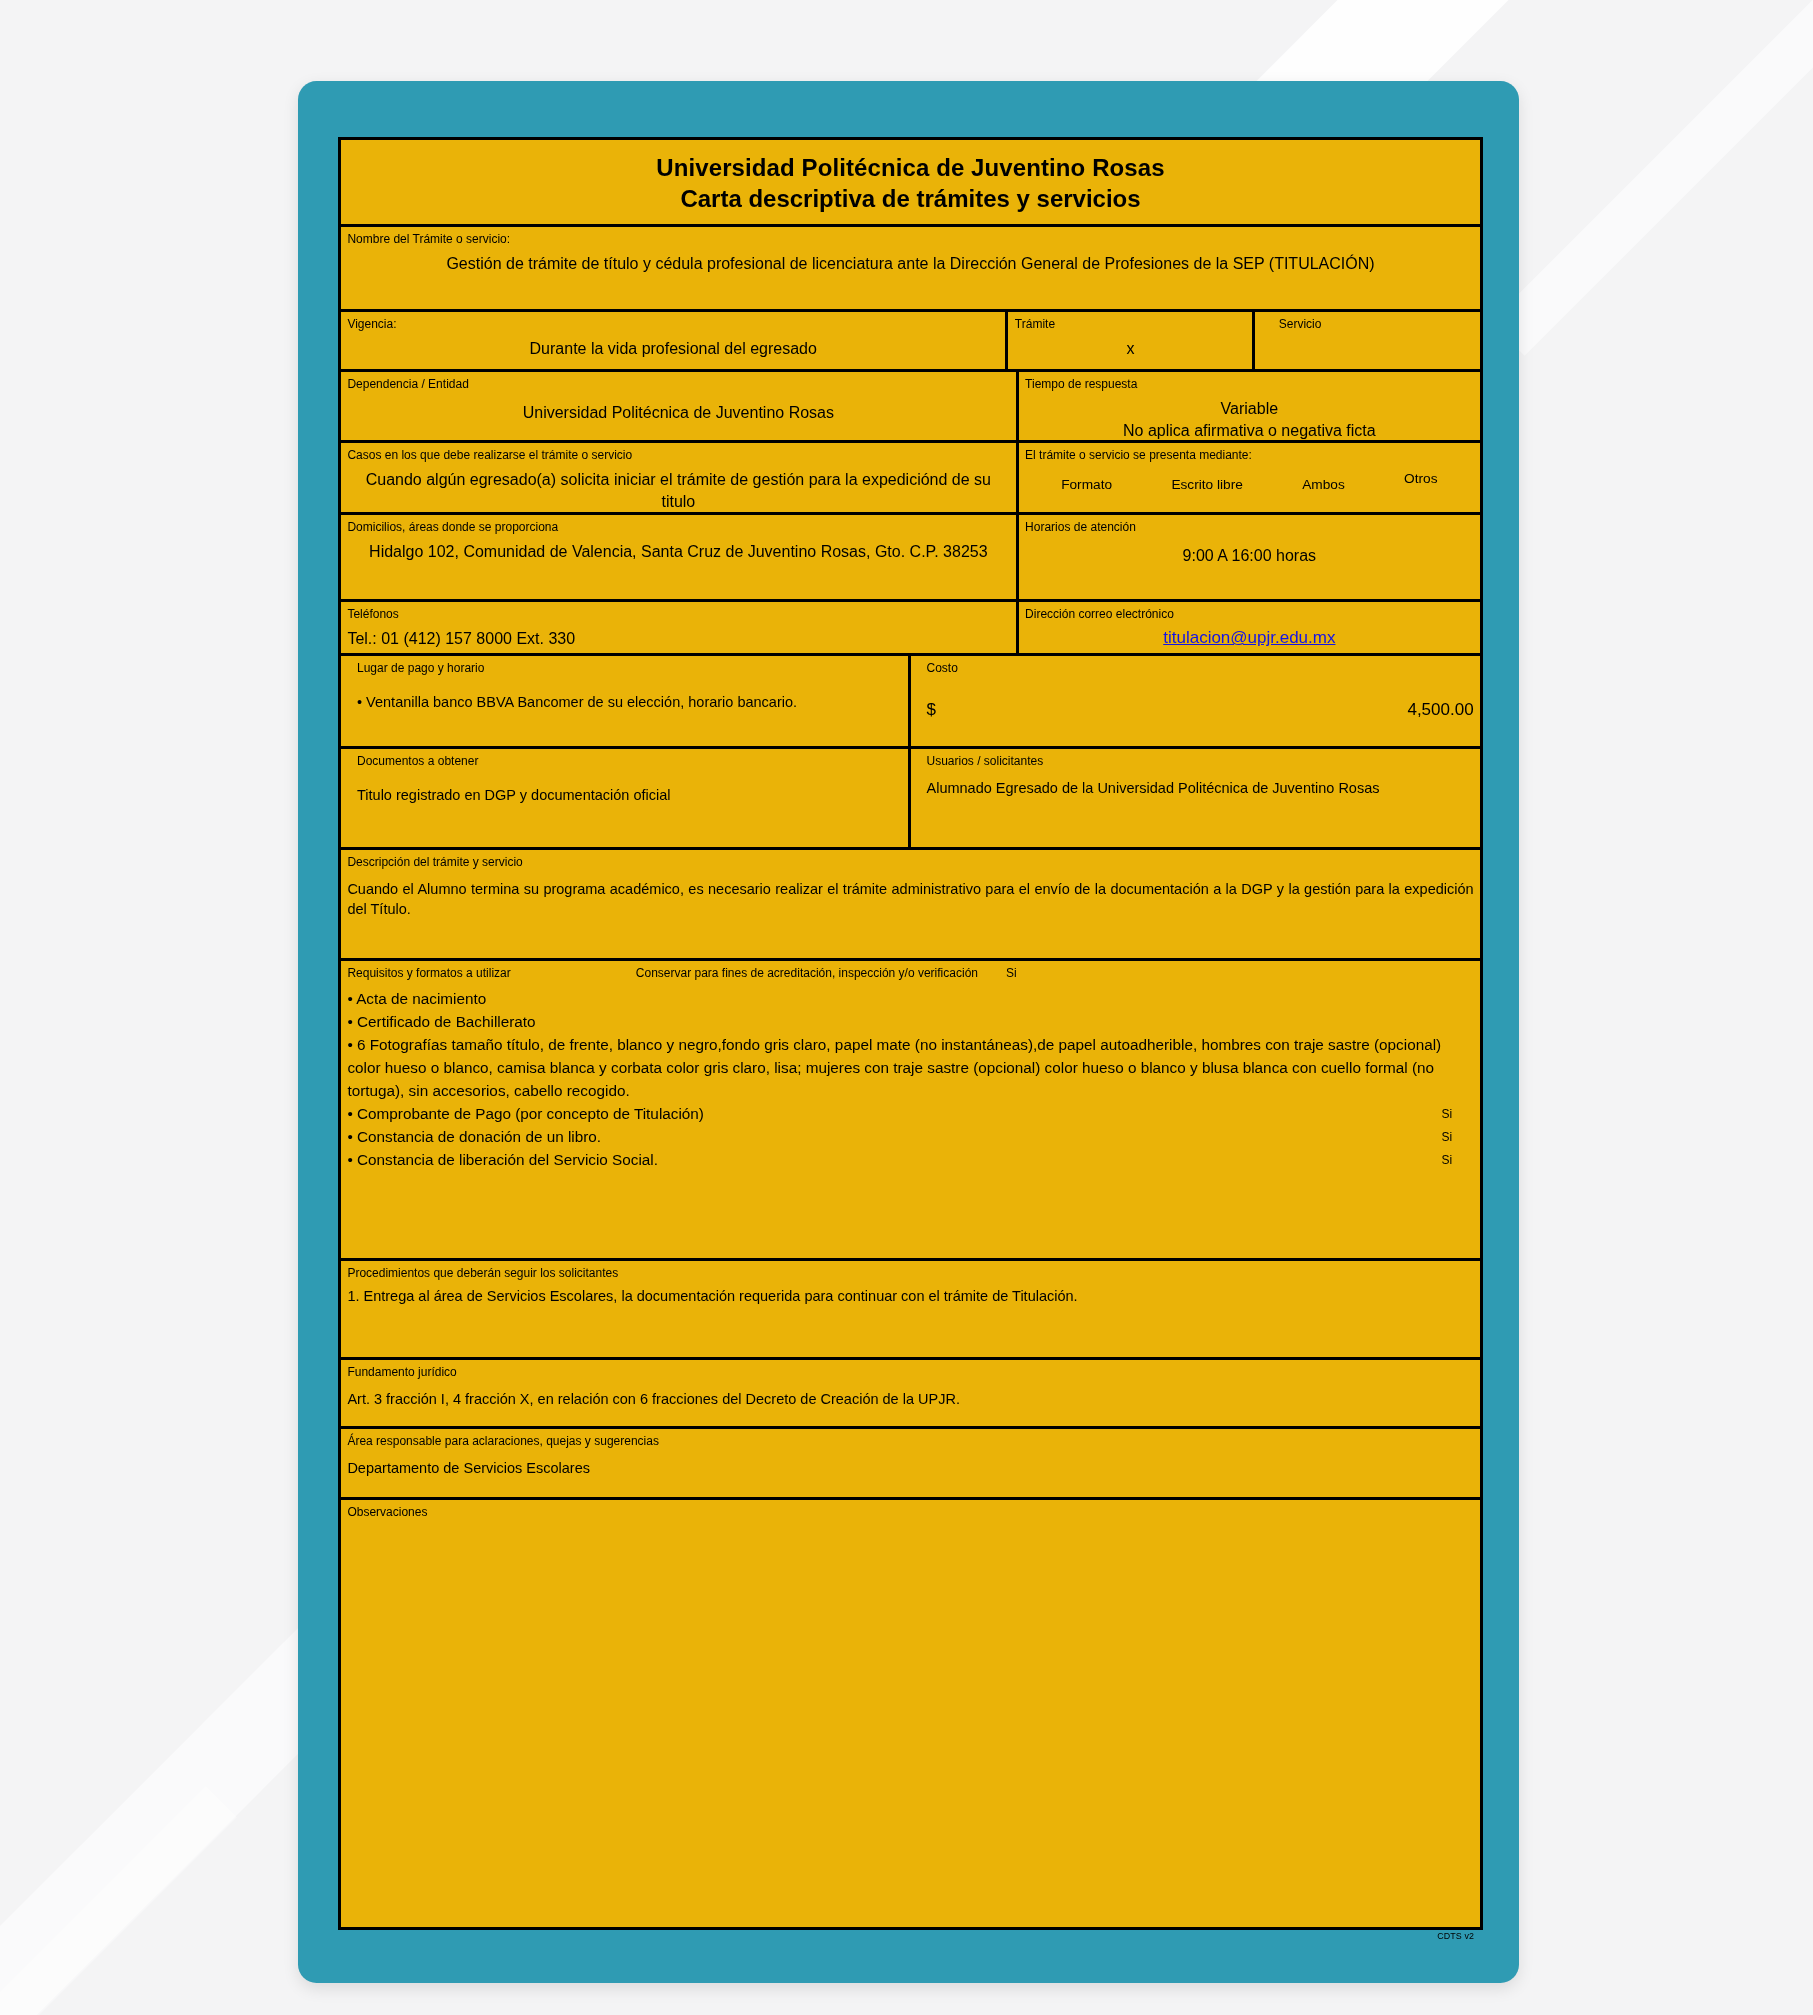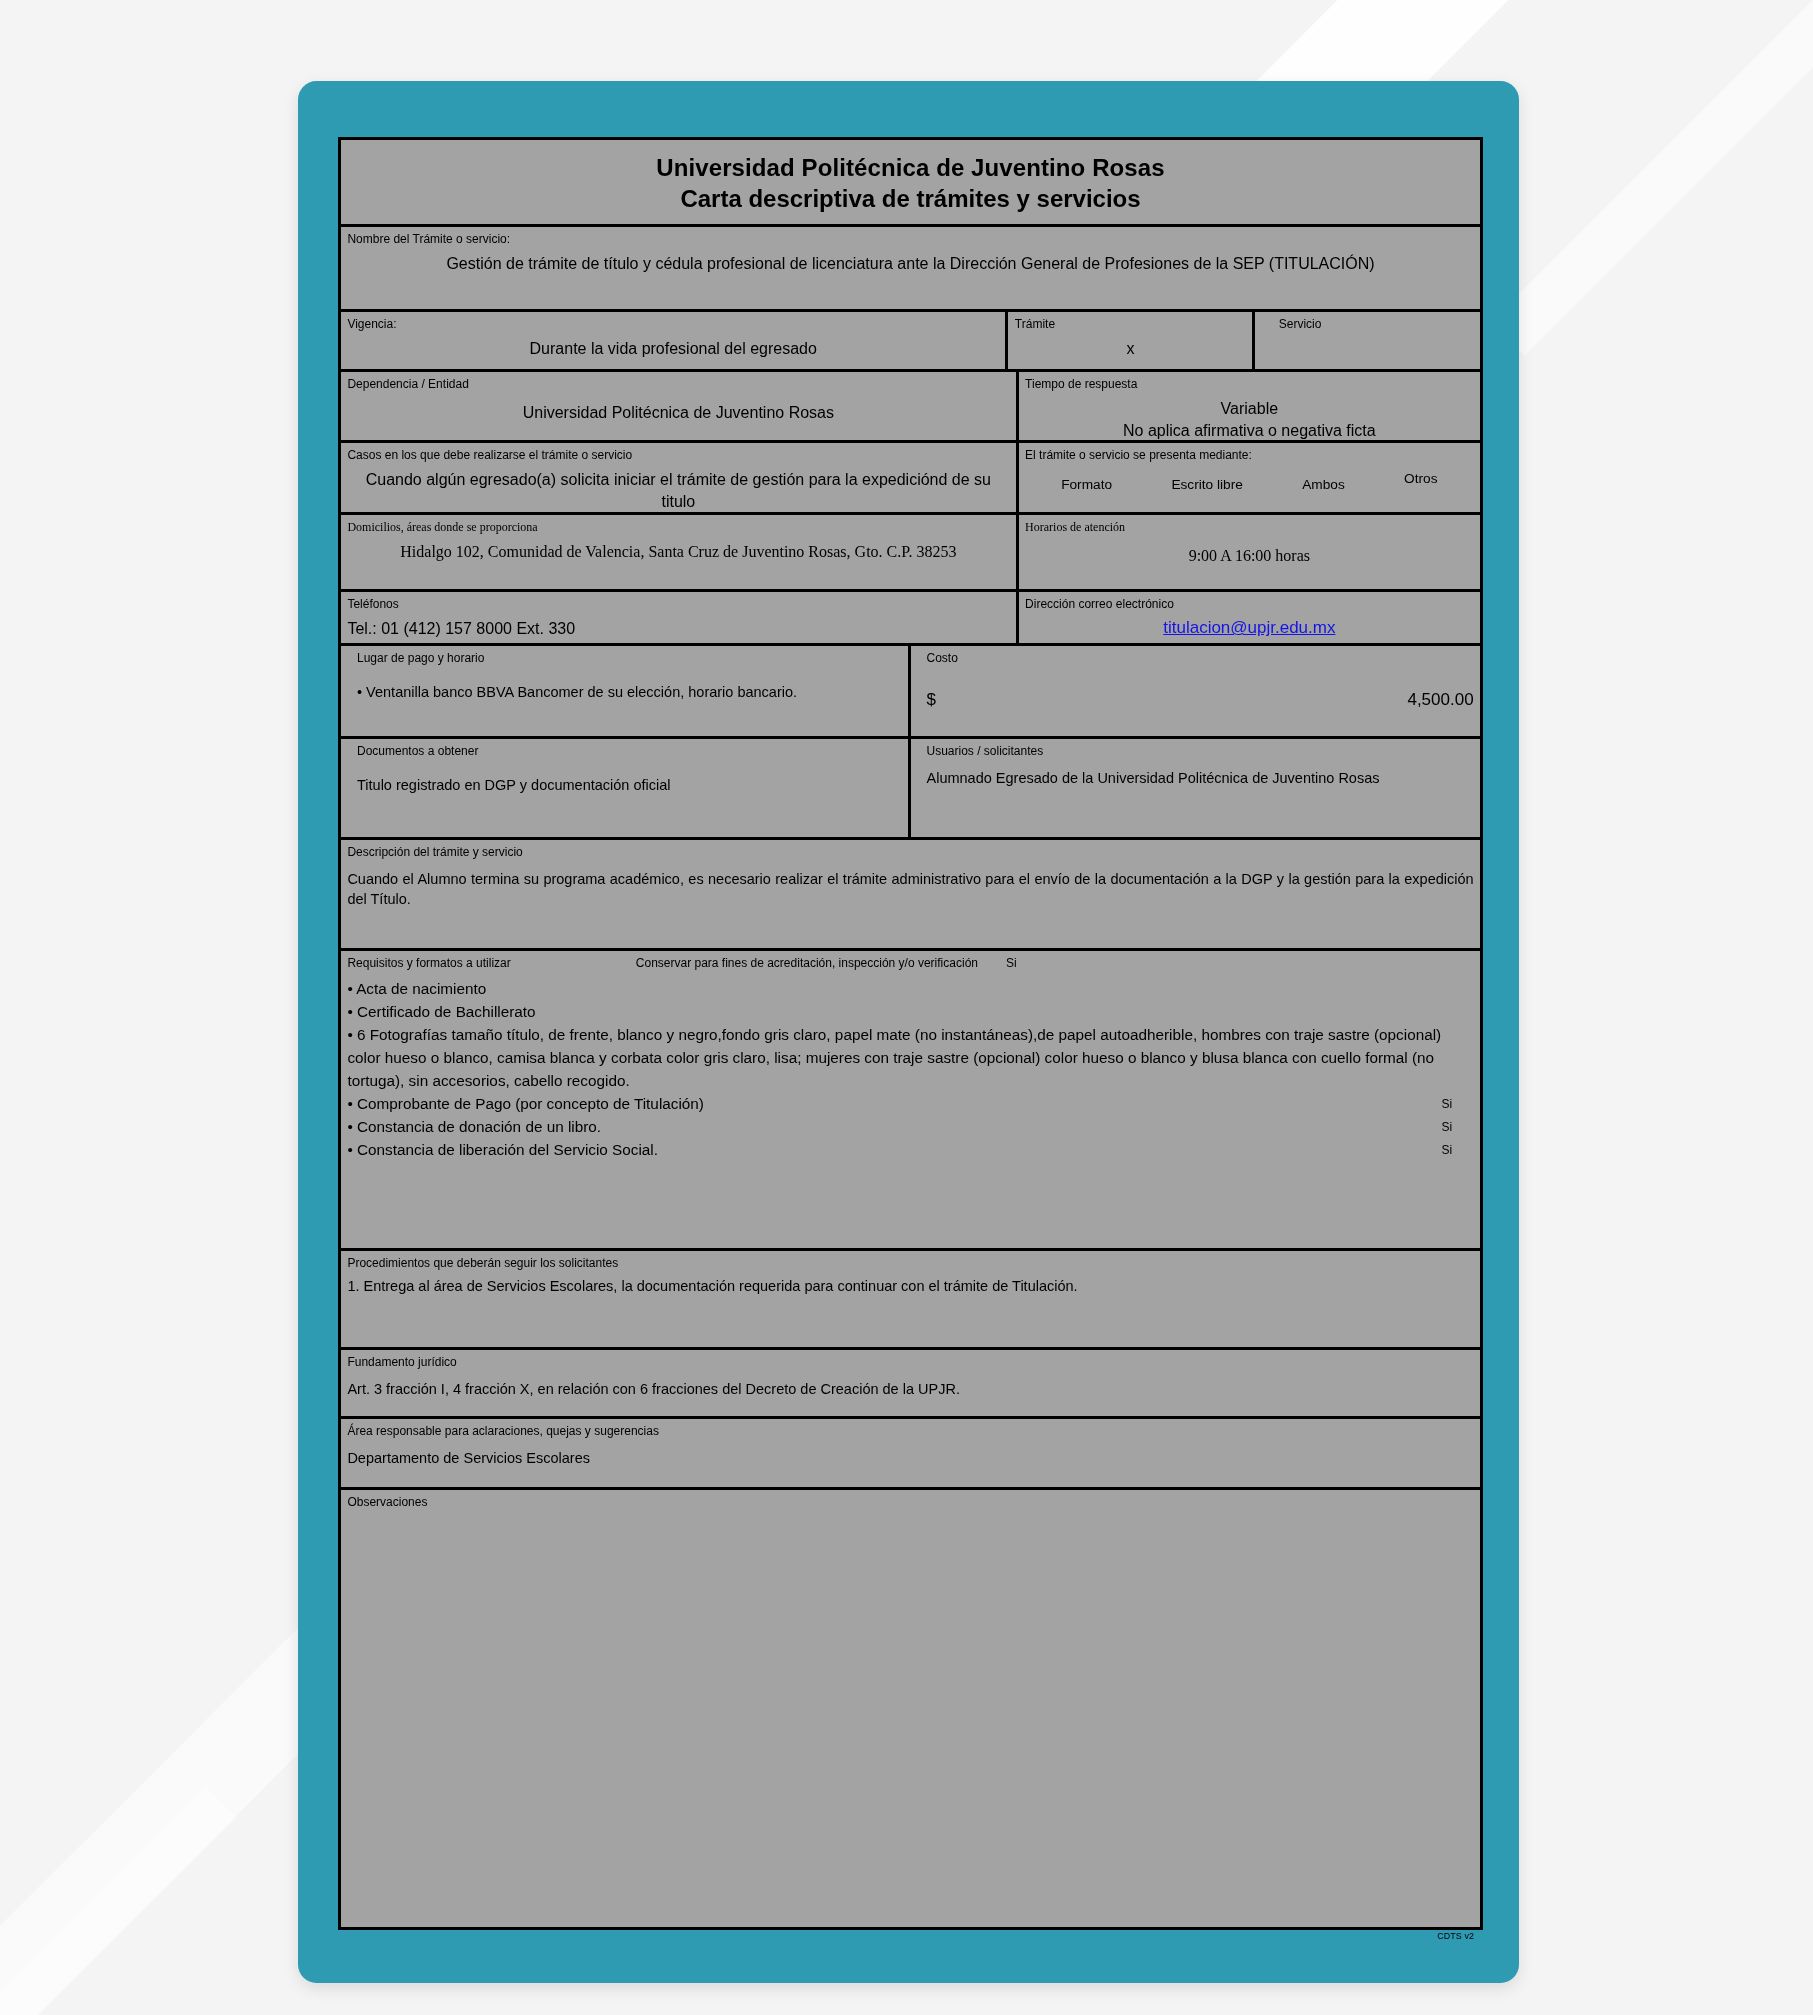--- a/index.html
+++ b/index.html
@@ -46,21 +46,21 @@
     box-shadow: 0 5.6px 16px rgba(0,0,0,.10);
   }
 
   
   .sheet {
     position: absolute;
     left: 40px;
     top: 56px;
     width: 1145px;
     height: 1793px;
-    background: #a3a3a3;
+    background: #eab308;
     border: 3.6px solid #000;
   }
 
   
   .doc-header {
     border-bottom: 3.6px solid #000;
     padding: 13.7px 8px 11.3px;
     text-align: center;
   }
   .doc-title-1 {
@@ -110,21 +110,21 @@
     text-decoration: underline;
     font-size: 17px;
     display: inline-block;
   }
 
   
   .h-nombre  { height: 85px; }
   .h-vig     { height: 60px; }
   .h-dep     { height: 71px; }
   .h-casos   { height: 72px; }
-  .h-dom     { height: 77px; font-family: Liberation Serif, serif; }
+  .h-dom     { height: 87px; }
   .h-tel     { height: 54px; }
   .h-pago    { height: 93px; }
   .h-docs    { height: 101px; justify-content: space-between; }
   .h-desc    { height: 111px; }
   .h-req     { height: 300px; }
   .h-proc    { height: 99px; }
   .h-fund    { height: 69px; }
   .h-area    { height: 71px; }
   .h-obs     { height: 44px; }
 

